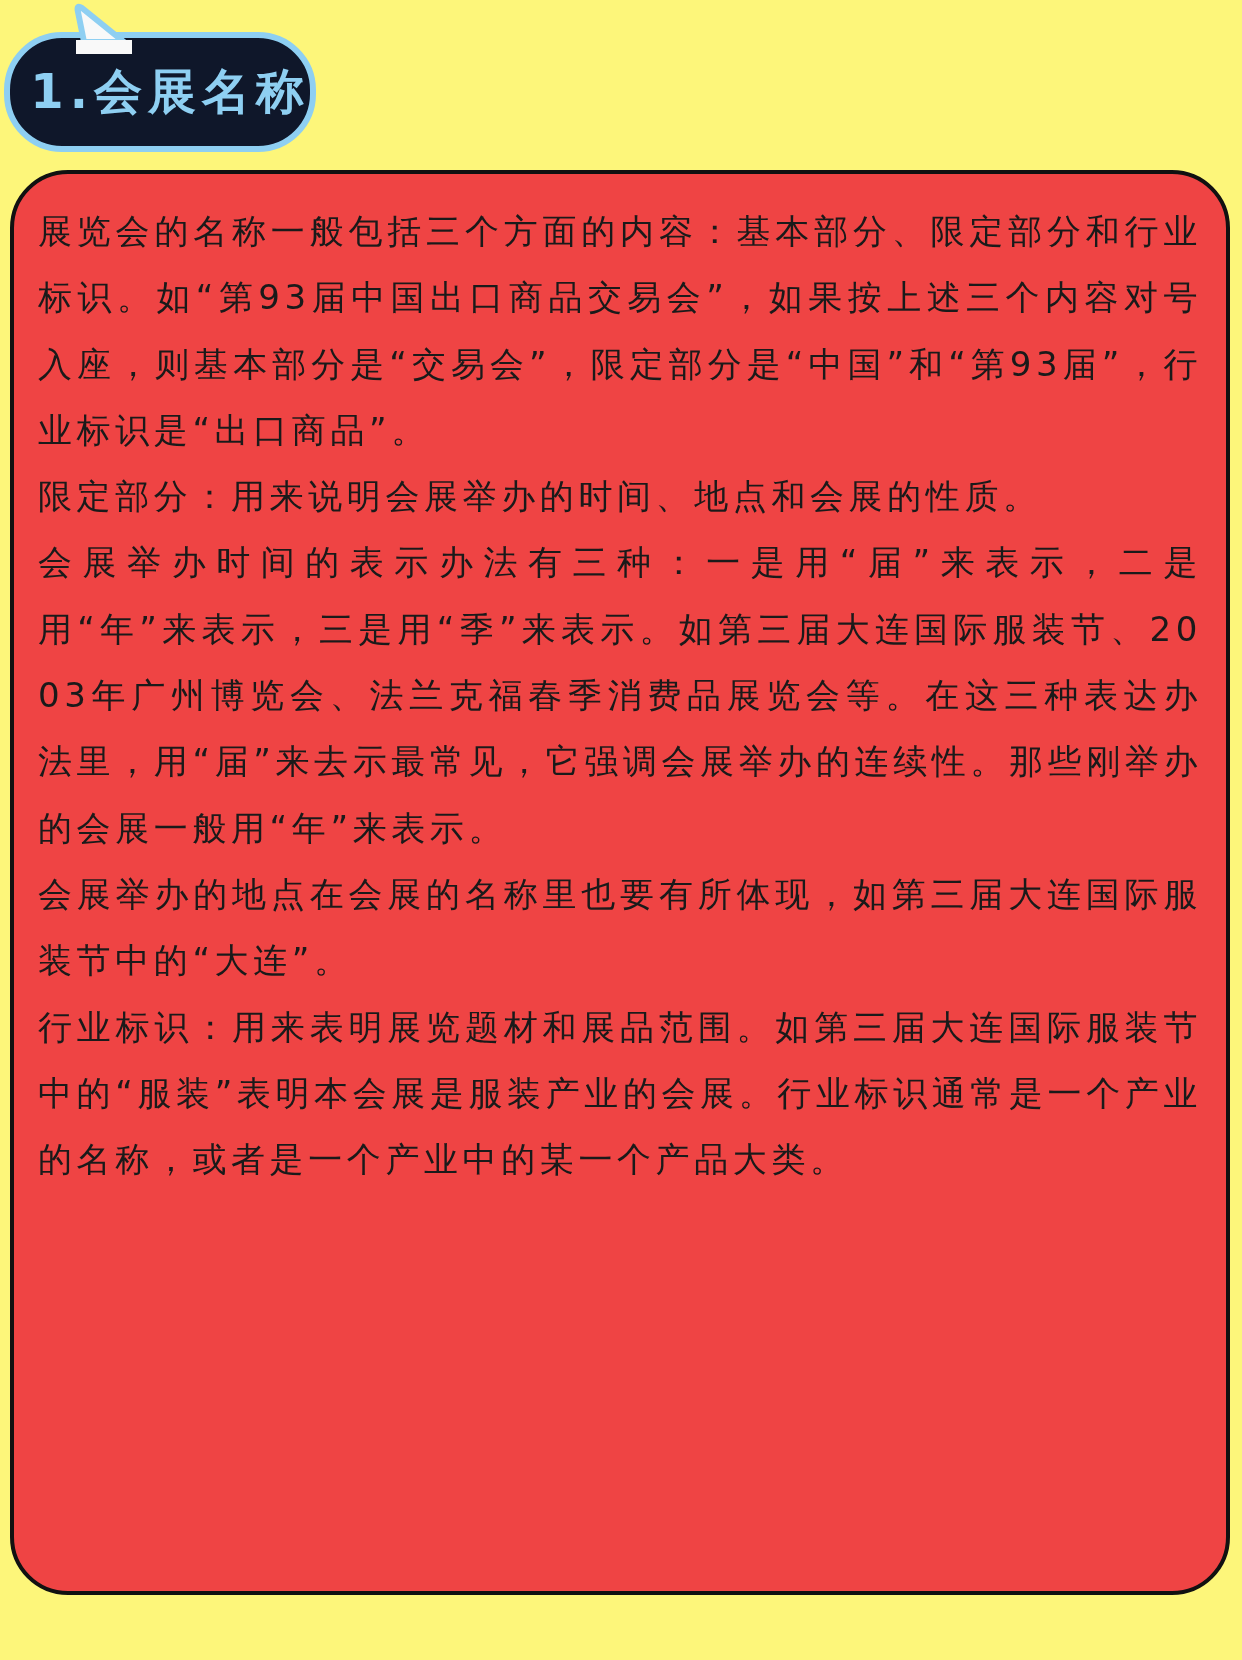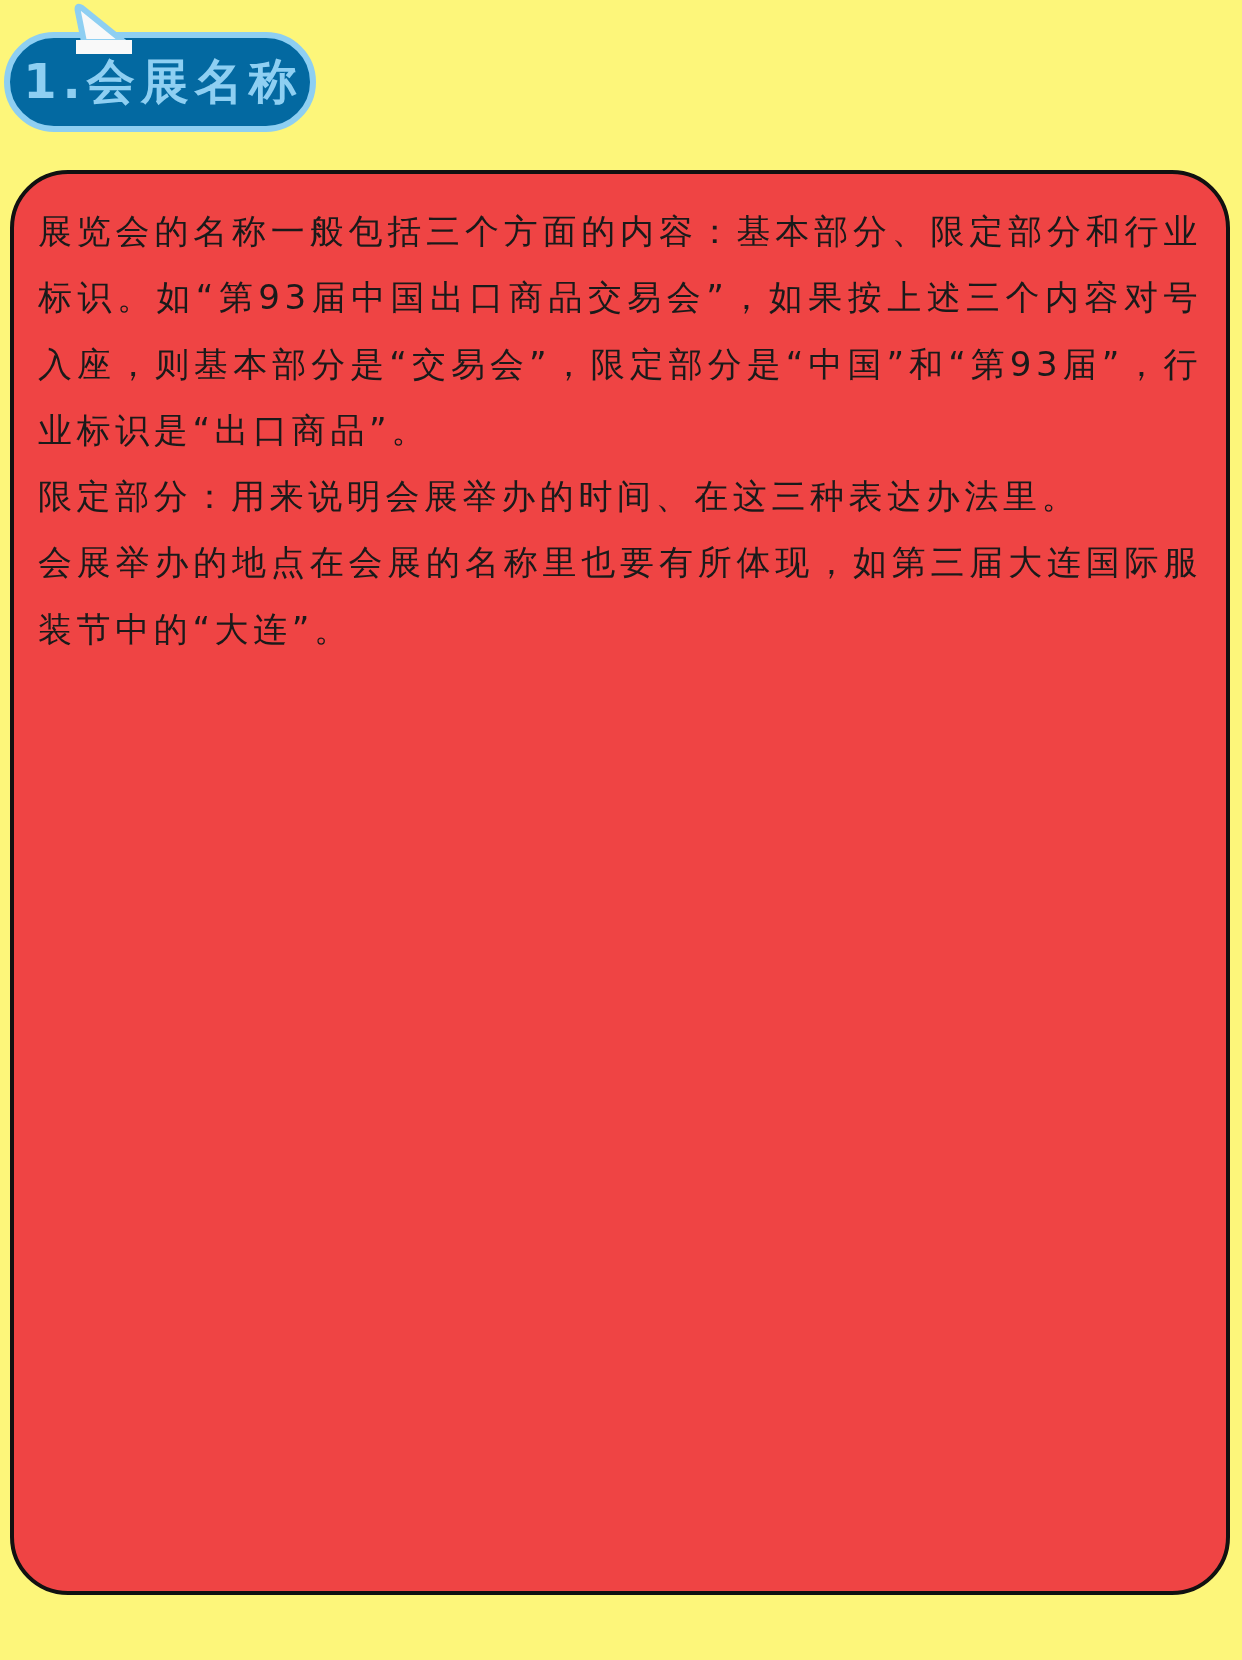--- a/index.html
+++ b/index.html
@@ -12,29 +12,29 @@
       background: #fdf67a;
       position: relative;
       overflow: hidden;
       font-family: "DejaVu Sans", "Liberation Sans", sans-serif;
     }
     .bubble {
       position: absolute;
       left: 4px;
       top: 32px;
       width: 312px;
-      height: 100px;
-      background: #0369a1;
+      height: 120px;
+      background: #0f172a;
       border: 6px solid #8ecff2;
       border-radius: 58px;
       box-sizing: border-box;
       z-index: 2;
       display: flex;
       align-items: center;
-      justify-content: center;
+      justify-content: flex-end;
     }
     .bubble-tail {
       position: absolute;
       left: 68px;
       top: 2px;
       width: 0;
       height: 0;
       z-index: 3;
     }
     .bubble-tail svg {
@@ -84,16 +84,18 @@
   </svg>
 </div>
 
 <div class="bubble">
   <span class="bubble-title">1.会展名称</span>
 </div>
 
 <div class="card">
   <div class="content">
     <p class="para">展览会的名称一般包括三个方面的内容：基本部分、限定部分和行业标识。如“第93届中国出口商品交易会”，如果按上述三个内容对号入座，则基本部分是“交易会”，限定部分是“中国”和“第93届”，行业标识是“出口商品”。</p>
-    <p class="para">限定部分：用来说明会展举办的时间、在这三种表达办法里。</p>
+    <p class="para">限定部分：用来说明会展举办的时间、地点和会展的性质。</p>
+    <p class="para">会展举办时间的表示办法有三种：一是用“届”来表示，二是用“年”来表示，三是用“季”来表示。如第三届大连国际服装节、2003年广州博览会、法兰克福春季消费品展览会等。在这三种表达办法里，用“届”来去示最常见，它强调会展举办的连续性。那些刚举办的会展一般用“年”来表示。</p>
     <p class="para">会展举办的地点在会展的名称里也要有所体现，如第三届大连国际服装节中的“大连”。</p>
+    <p class="para">行业标识：用来表明展览题材和展品范围。如第三届大连国际服装节中的“服装”表明本会展是服装产业的会展。行业标识通常是一个产业的名称，或者是一个产业中的某一个产品大类。</p>
   </div>
 </div>
 
 </body></html>

